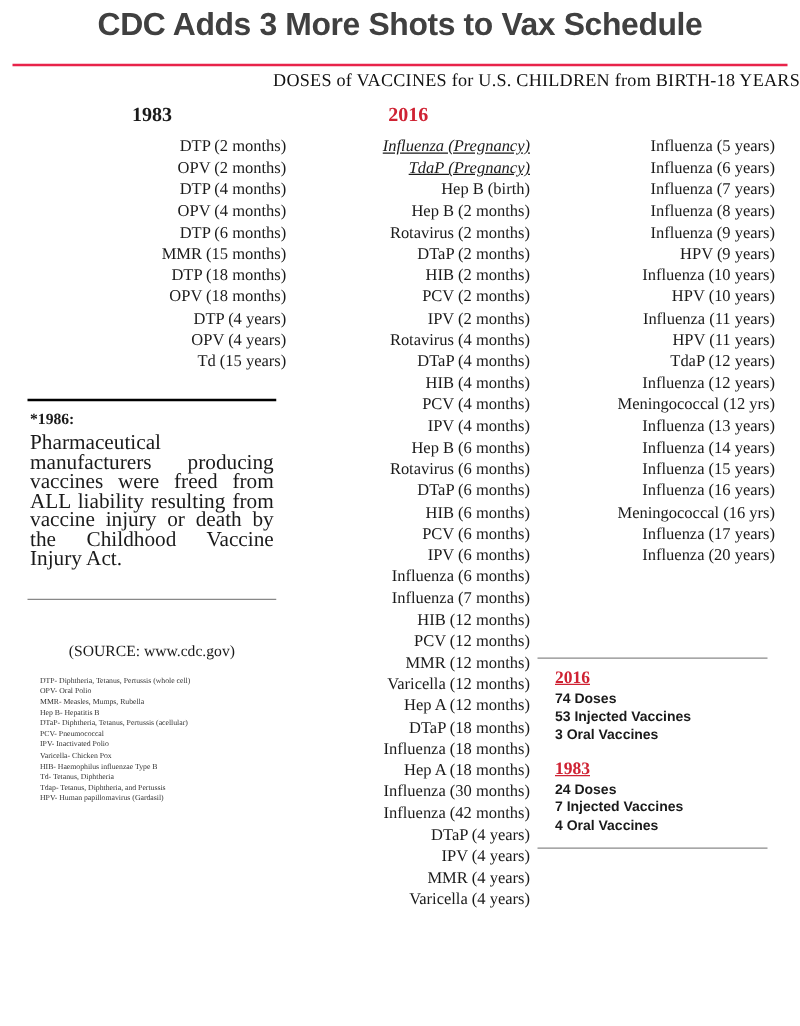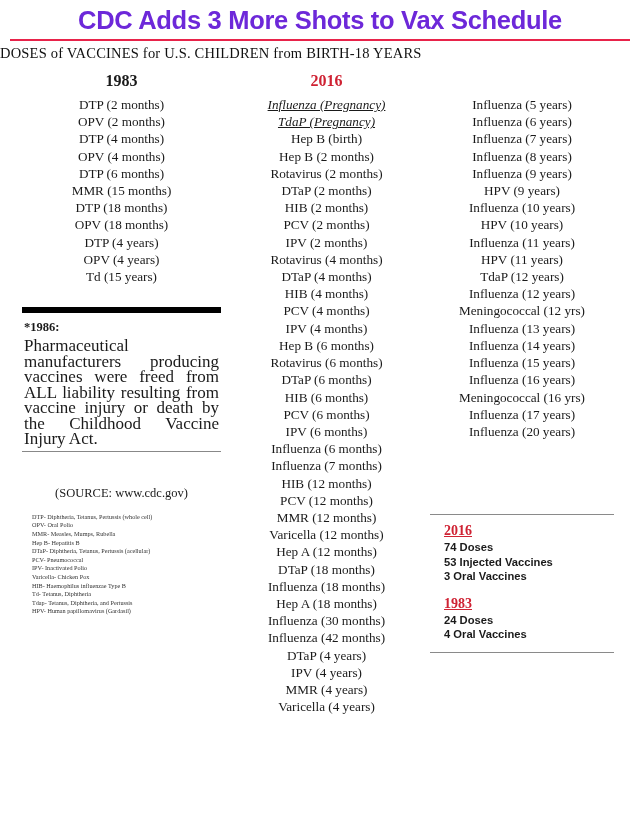--- a/index.html
+++ b/index.html
@@ -18,34 +18,34 @@
     position: relative;
     width: 640px;
     height: 821px;
     box-sizing: border-box;
     padding: 0;
   }
   .headline {
     font-family: "Liberation Sans", sans-serif;
     font-weight: bold;
     font-size: 25.5px;
-    color: #6d28d9;
+    color: #404040;
     text-align: center;
     letter-spacing: -0.3px;
-    padding: 6px 0 4px 0;
+    padding: 6px 0 16px 0;
     line-height: 1.1;
     border-radius: 17px;
   }
   .rule {
     height: 2px;
     background: #e8234a;
     margin: 1px 10px 4px 10px;
   }
   .subhead {
-    text-align: left;
+    text-align: right;
     font-family: "Liberation Serif", serif;
     font-size: 14.5px;
     letter-spacing: 0.2px;
     color: #111;
     margin-bottom: 10px;
   }
   .columns {
     display: flex;
     align-items: flex-start;
     padding: 0 14px;
@@ -70,36 +70,36 @@
     margin-bottom: 6px;
     font-family: "Liberation Serif", serif;
   }
   .col-head.red {
     color: #cf2233;
   }
   .vax-list {
     list-style: none;
     margin: 0;
     padding: 0;
-    text-align: center;
+    text-align: right;
   }
   .vax-list li {
     font-size: 13.2px;
     line-height: 17.2px;
     white-space: nowrap;
   }
   .vax-list li.ital {
     font-style: italic;
     text-decoration: underline;
   }
   .note-box {
     margin: 22px 8px 0 8px;
-    border-top: 6px solid #000000;
+    border-top: 2px solid #000000;
     border-bottom: 1px solid #888;
-    padding: 7px 2px 4px 2px;
+    padding: 7px 2px 24px 2px;
   }
   .note-title {
     font-weight: bold;
     font-size: 12.5px;
     margin-bottom: 3px;
   }
   .note-body {
     font-size: 17px;
     line-height: 15.5px;
     text-align: justify;
@@ -264,19 +264,20 @@
         <div class="summary-block">
           <div class="summary-year">2016</div>
           <div class="summary-line">74 Doses</div>
           <div class="summary-line">53 Injected Vaccines</div>
           <div class="summary-line">3 Oral Vaccines</div>
         </div>
         <div class="summary-gap"></div>
         <div class="summary-block">
           <div class="summary-year">1983</div>
           <div class="summary-line">24 Doses</div>
+          <div class="summary-line">7 Injected Vaccines</div>
           <div class="summary-line">4 Oral Vaccines</div>
         </div>
       </div>
     </div>
 
   </div>
 </div>
 
 </body></html>

